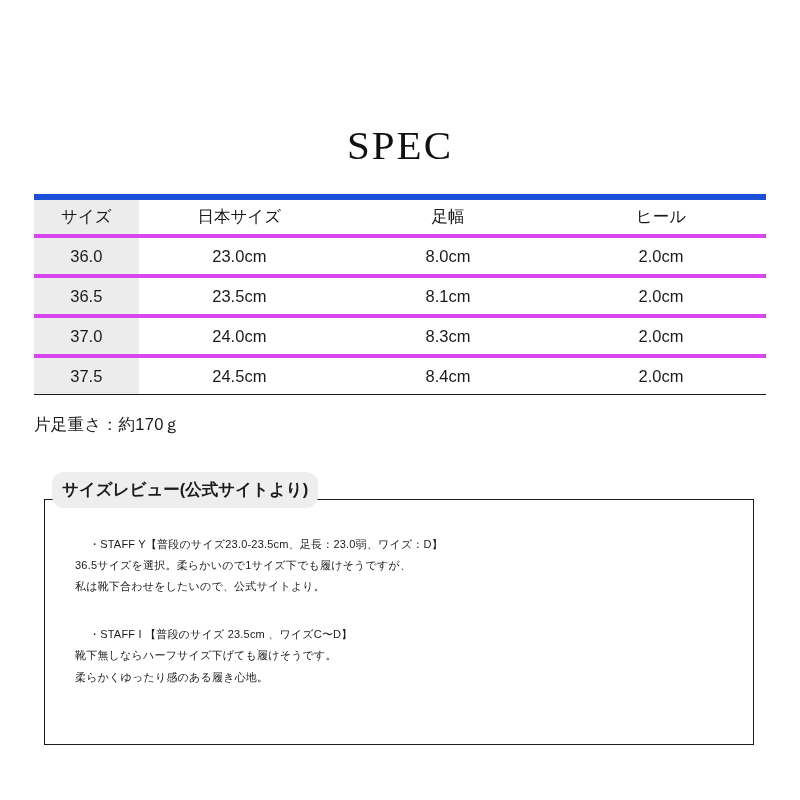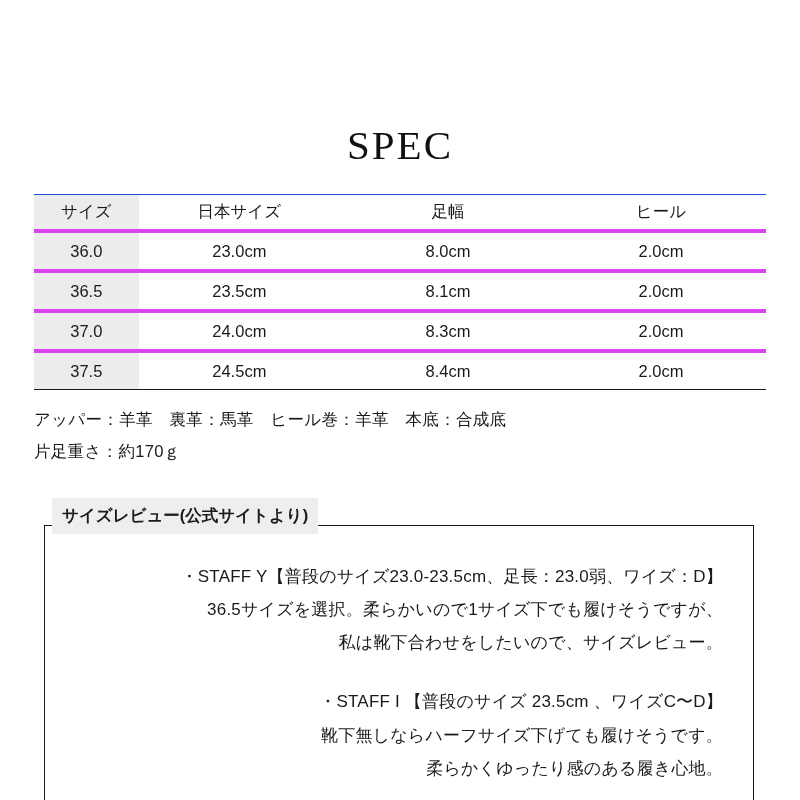--- a/index.html
+++ b/index.html
@@ -49,21 +49,21 @@
     border-top: 4px solid #d946ef;
     border-bottom: 1px solid #1a1a1a;
     padding: 0;
     height: 36px;
     font-weight: 400;
     font-size: 16.5px;
     text-align: center;
     vertical-align: middle;
   }
   table.spec-table thead th {
-    border-top: 1px solid #1d4ed8;
+    border-top: 6px solid #1d4ed8;
     border-bottom: 1px solid #1a1a1a;
     height: 34px;
     font-family: Liberation Mono, monospace;
   }
   .col-size { width: 14.3%; }
   .col-jp   { width: 27.5%; }
   .col-width{ width: 29.5%; }
   .col-heel { width: 28.7%; }
 
   .cell-shade {
@@ -100,33 +100,33 @@
   }
   .review-heading {
     display: inline-block;
     background: #eeeeee;
     font-size: 16.5px;
     font-weight: 700;
     padding: 7px 10px 7px 10px;
     margin-left: 8px;
     position: relative;
     z-index: 2;
+    border-radius: 12px;
   }
   .review-box {
     border: 1px solid #1a1a1a;
     margin-top: -9px;
     padding: 34px 30px 30px 30px;
     box-sizing: border-box;
     min-height: 246px;
   }
   .review-block {
-    font-size: 17px;
+    font-size: 11px;
     line-height: 1.95;
     letter-spacing: 0.2px;
-    text-align: right;
   }
   .review-block + .review-block {
     margin-top: 26px;
   }
   .review-title {
     margin-left: 14px;
   }
   .review-line {
     margin-left: 0;
   }
@@ -177,32 +177,31 @@
           <td class="cell-shade size-cell">37.5</td>
           <td class="val-cell">24.5cm</td>
           <td class="val-cell">8.4cm</td>
           <td class="val-cell">2.0cm</td>
         </tr>
       </tbody>
     </table>
   </div>
 
   <div class="materials">
-    <div>アッパー：羊革　裏革：馬革　ヒール巻：羊革　本底：合成底</div>
     <div class="line2">片足重さ：約170ｇ</div>
   </div>
 
   <div class="review-section">
     <div class="review-heading">サイズレビュー(公式サイトより)</div>
     <div class="review-box">
 
       <div class="review-block">
         <div class="review-title">・STAFF Y【普段のサイズ23.0-23.5cm、足長：23.0弱、ワイズ：D】</div>
         <div class="review-line">36.5サイズを選択。柔らかいので1サイズ下でも履けそうですが、</div>
-        <div class="review-line">私は靴下合わせをしたいので、サイズレビュー。</div>
+        <div class="review-line">私は靴下合わせをしたいので、公式サイトより。</div>
       </div>
 
       <div class="review-block">
         <div class="review-title">・STAFF I 【普段のサイズ 23.5cm 、ワイズC〜D】</div>
         <div class="review-line">靴下無しならハーフサイズ下げても履けそうです。</div>
         <div class="review-line">柔らかくゆったり感のある履き心地。</div>
       </div>
 
     </div>
   </div>

